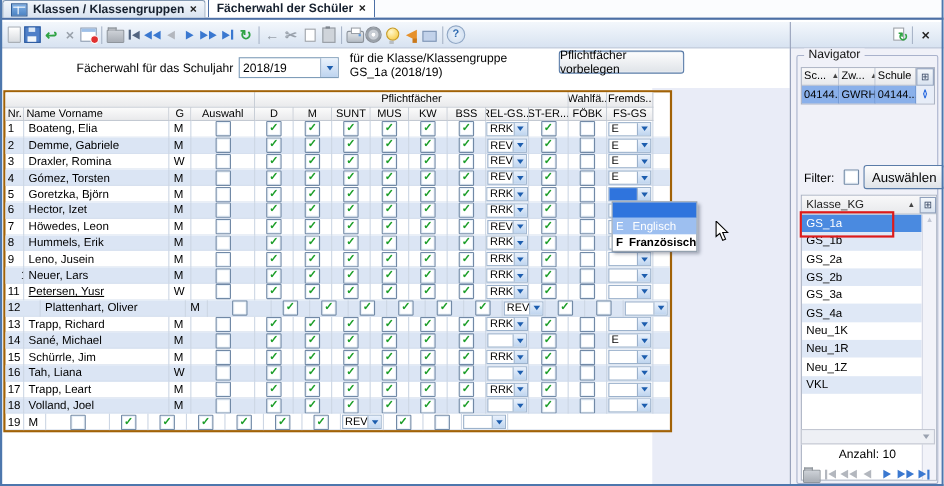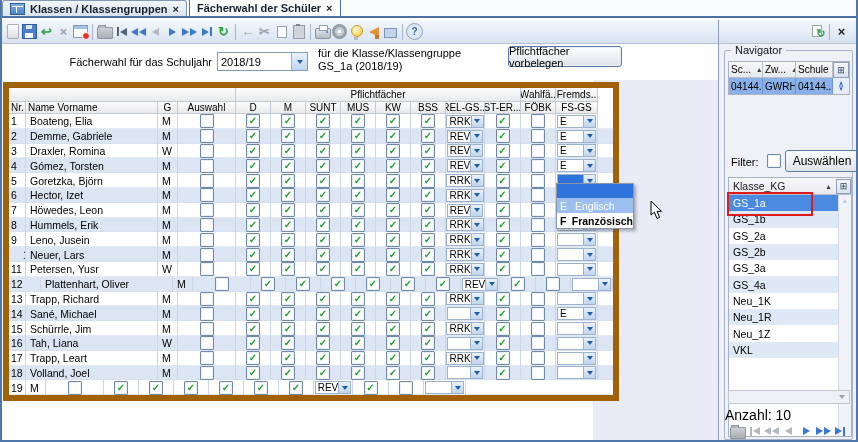--- a/index.html
+++ b/index.html
@@ -71,21 +71,21 @@
   .year-combo{position:absolute;left:217px;top:52px;width:91px;height:19px;background:#fff;border:1px solid #7f9db9;display:flex;align-items:center;box-sizing:border-box}
   .year-combo .val{flex:1;padding-left:3px}
   .carrbtn{width:15px;height:100%;background:linear-gradient(#eaf2fc,#bed4ef);border-left:1px solid #9cb2cc;display:flex;align-items:center;justify-content:center}
   .carrbtn::after{content:"";border-left:3px solid transparent;border-right:3px solid transparent;border-top:4px solid #1c5dae}
   .ctx1{position:absolute;left:318px;top:47px}
   .ctx2{position:absolute;left:318px;top:60px}
   .prefill-btn{position:absolute;left:508px;top:46px;width:112px;height:19px;background:linear-gradient(#fdfdfd,#dfe3e8);
       border:1px solid #5a7ca8;border-radius:3px;display:flex;align-items:center;justify-content:center;font-size:11px;box-shadow:0 0 0 1px #e9eef5 inset}
 
   
-  .tbl{position:absolute;left:3px;top:82px;border:6px solid #a16207;background:#fff;z-index:5}
+  .tbl{position:absolute;left:3px;top:82px;border:2px solid #a16207;background:#fff;z-index:5}
   .hrow,.grow{display:flex}
   .grow{height:14px}.hrow{height:12px}
   .hc{border-right:1px solid #c3c9d2;border-bottom:1px solid #c3c9d2;background:linear-gradient(#fbfbfb,#e9eaec);
       display:flex;align-items:center;justify-content:center;font-size:10px;box-sizing:border-box;overflow:hidden;white-space:nowrap}
   .hc.left{justify-content:flex-start;padding-left:2px}
   .sort{font-size:7px;margin-left:2px;color:#444}
   .trow{display:flex;height:14.8px;box-shadow:inset 0 -1px 0 rgba(210,220,235,.6)}
   .trow.alt{background:#dbe5f4}
   .dc{border-right:1px solid #ccd6e4;display:flex;align-items:center;box-sizing:border-box;overflow:hidden;white-space:nowrap;font-size:10.5px}
   .dc.center{justify-content:center}
@@ -133,21 +133,21 @@
   .kitems{position:absolute;left:0;top:17px;right:13px;bottom:0;overflow:hidden}
   .kitem{height:16.3px;display:flex;align-items:center;padding-left:4px;font-size:10.5px;box-sizing:border-box}
   .kitem.odd{background:#dfe8f6}
   .kitem.selected{background:#4a8ae0;color:#fff}
   .kscroll{position:absolute;right:0;top:17px;width:13px;bottom:0;background:#f2f3f9;border-left:1px solid #d4d8e4;
            display:flex;justify-content:center;padding-top:2px;color:#c2c7d4;font-size:7px;box-sizing:border-box}
   .redbox{position:absolute;left:2px;top:141px;width:82px;height:20px;border:2px solid #dd1b1b;z-index:20;pointer-events:none}
   .dcombo{position:absolute;left:3px;top:339px;width:122px;height:14px;background:#eef0f5;border:1px solid #c3c7d2;
           display:flex;align-items:center;justify-content:flex-end;box-sizing:border-box}
   .dcombo::after{content:"";border-left:3px solid transparent;border-right:3px solid transparent;border-top:4px solid #9aa2b0;margin-right:4px}
-  .anzahl{position:absolute;left:0;top:356px;width:127px;font-size:14px}
+  .anzahl{position:absolute;left:0;top:356px;width:127px;text-align:center;font-size:11px}
   .nbtns{position:absolute;left:4px;top:372px;width:120px;height:16px;display:flex;align-items:center;justify-content:space-between}
 </style>
 </head>
 <body>
 
 <div class="app">
 
   <div class="tabbar">
     <div class="tab">
       <span class="tab-ico"></span>
@@ -889,21 +889,21 @@
           </span>
           <span class="dc center" style="width: 42px;">
             <span class="cmb">
               <span class="val"></span>
               <span class="arr"></span>
             </span>
           </span>
         </div>
         <div class="trow">
           <span class="dc" style="width: 17px; padding-left: 2px;">11</span>
-          <span class="dc" style="width: 132px; padding-left: 4px;">Petersen, Yusr</span>
+          <span class="dc" style="width: 132px; padding-left: 4px; text-decoration: underline;">Petersen, Yusr</span>
           <span class="dc" style="width: 20px; padding-left: 4px;">W</span>
           <span class="dc center" style="width: 58px;">
             <span class="cb"></span>
           </span>
           <span class="dc center" style="width: 35px;">
             <span class="cb">
               <span>✓</span>
             </span>
           </span>
           <span class="dc center" style="width: 35px;">

